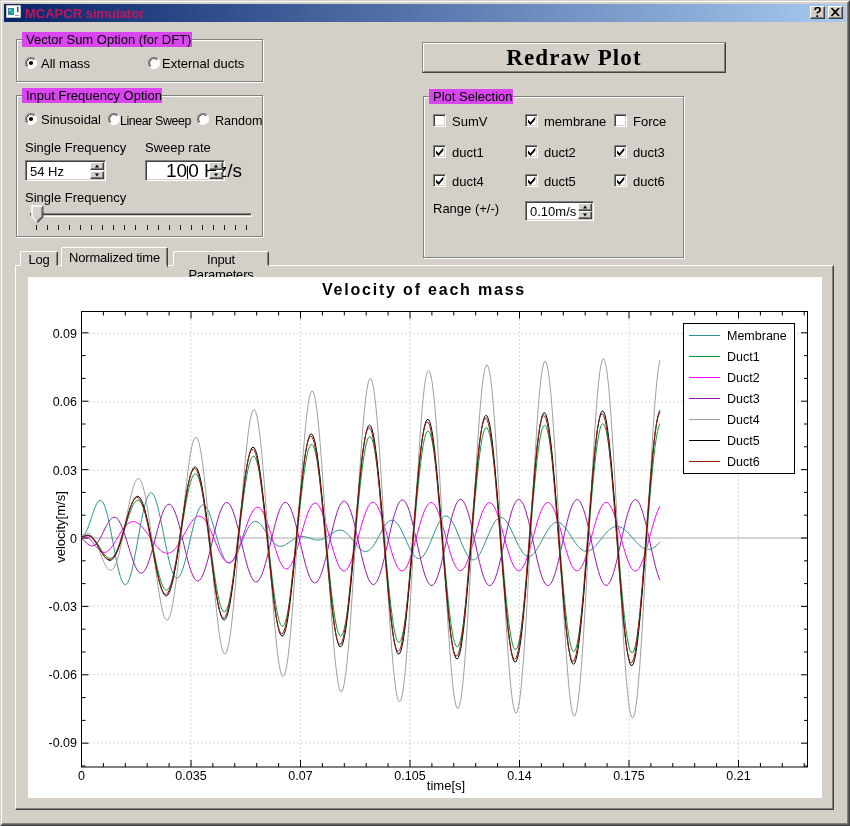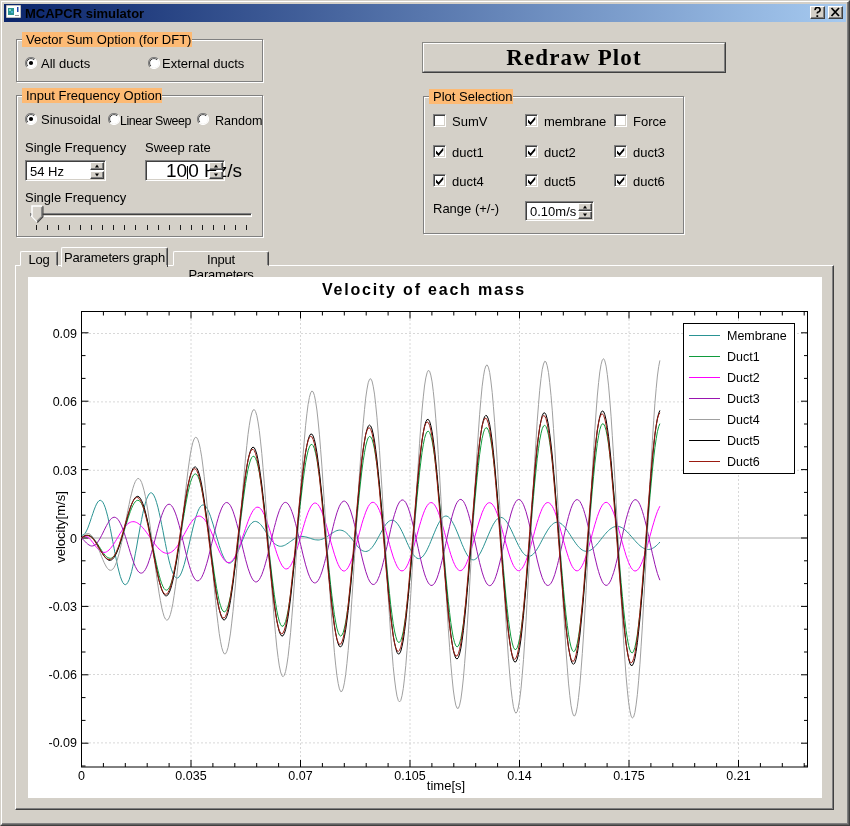--- a/index.html
+++ b/index.html
@@ -1,19 +1,19 @@
 <!DOCTYPE html>
 <html><head><meta charset="utf-8"><style>
 *{margin:0;padding:0;box-sizing:border-box}
 html,body{width:850px;height:826px;overflow:hidden}
 body{background:#d4d0c8;font-family:"Liberation Sans",sans-serif;font-size:13px;color:#000;position:relative}
 .sunken{position:absolute;background:#fff;border:1px solid;border-color:#808080 #fff #fff #808080;box-shadow:inset 1px 1px 0 #404040,inset -1px -1px 0 #d4d0c8}
 .raised{position:absolute;background:#d4d0c8;border:1px solid;border-color:#fff #404040 #404040 #fff;box-shadow:inset -1px -1px 0 #808080}
 .gb{position:absolute;border:1px solid #808080;box-shadow:1px 1px 0 #fff,inset 1px 1px 0 #fff}
-.gbl{position:absolute;top:-8px;background:#fdba74;padding:0 4px;font-size:13px;white-space:nowrap;line-height:15px}
+.gbl{position:absolute;top:-8px;background:#d946ef;padding:0 4px;font-size:13px;white-space:nowrap;line-height:15px}
 .lbl{position:absolute;font-size:13px;white-space:nowrap}
 .radio{position:absolute;width:12px;height:12px}
 .cb{width:13px;height:13px}
 .arr{position:absolute;left:50%;top:50%;width:0;height:0;border-left:2.5px solid transparent;border-right:2.5px solid transparent}
 .arr.up{border-bottom:3.5px solid #000;transform:translate(-50%,-50%)}
 .arr.dn{border-top:3.5px solid #000;transform:translate(-50%,-50%)}
 .tbtn{position:absolute;width:15px;height:13px;background:#d4d0c8;border:1px solid;border-color:#fff #404040 #404040 #fff;box-shadow:inset -1px -1px 0 #808080;text-align:center}
 .tab{position:absolute;background:#d4d0c8;border:1px solid;border-color:#fff #404040 #d4d0c8 #fff;border-radius:2px 2px 0 0;box-shadow:inset -1px 0 0 #808080;text-align:center;font-size:13px;letter-spacing:-0.2px}
 </style></head><body>
 <div style="position:absolute;left:0;top:0;width:850px;height:826px;border:1px solid;border-color:#d4d0c8 #404040 #404040 #d4d0c8"></div>
@@ -22,21 +22,21 @@
 <div style="position:absolute;left:2px;top:823px;width:846px;height:1px;background:#808080"></div>
 <div style="position:absolute;left:4px;top:4px;width:842px;height:18px;background:linear-gradient(to right,#0a246a,#a6caf0)"></div>
 <svg style="position:absolute;left:6px;top:5px" width="15" height="13" viewBox="0 0 15 13">
 <rect x="0" y="0" width="15" height="13" fill="#fff" stroke="#808080" stroke-width="1"></rect>
 <rect x="2" y="3" width="6" height="7" fill="#2a9393"></rect>
 <rect x="3" y="4" width="2" height="2" fill="#7fd4c0"></rect>
 <rect x="5" y="6" width="2" height="2" fill="#4ab0d0"></rect>
 <rect x="11" y="2" width="1.5" height="5" fill="#2244aa"></rect>
 <rect x="9" y="10" width="4" height="1" fill="#9a9a9a"></rect>
 </svg>
-<span style="position:absolute;left:25px;top:6px;font-size:13px;font-weight:bold;color:#000000">MCAPCR simulator</span>
+<span style="position:absolute;left:25px;top:6px;font-size:13px;font-weight:bold;color:#be185d">MCAPCR simulator</span>
 <span class="tbtn" style="left:810px;top:6px">
     <svg width="13" height="11" viewBox="0 0 13 11" style="position:absolute;left:0;top:0">
 <path d="M4.2 3.1 A2.45 2.45 0 1 1 6.9 5.2 Q6.3 5.6 6.3 6.6" fill="none" stroke="#000" stroke-width="1.7"></path>
 <rect x="5.4" y="8.2" width="1.8" height="1.8" fill="#000"></rect>
     </svg>
   </span>
 <span class="tbtn" style="left:828px;top:6px">
     <svg width="13" height="11" viewBox="0 0 13 11" style="position:absolute;left:0;top:0">
       <path d="M2.5 1 L10 9 M10 1 L2.5 9" stroke="#000" stroke-width="1.8"></path>
     </svg>
@@ -45,21 +45,21 @@
     <span class="gbl" style="left:5px;width:170px">Vector Sum Option (for DFT)</span>
   </div>
 <span class="radio" style="left:25px;top:57px"><svg width="12" height="12" viewBox="0 0 12 12">
       <circle cx="6" cy="6" r="5" fill="#fff"></circle>
       <path d="M2.11 9.89 A5.5 5.5 0 1 1 9.89 2.11" fill="none" stroke="#808080" stroke-width="1.2"></path>
       <path d="M9.89 2.11 A5.5 5.5 0 0 1 2.11 9.89" fill="none" stroke="#ffffff" stroke-width="1.2"></path>
       <path d="M2.96 9.04 A4.3 4.3 0 1 1 9.04 2.96" fill="none" stroke="#404040" stroke-width="1"></path>
       <circle cx="6" cy="6" r="3.4" fill="#fff"></circle>
       <circle cx="6" cy="6" r="2.1" fill="#000"></circle>
     </svg></span>
-<span class="lbl" style="left:41px;top:56px">All ducts</span>
+<span class="lbl" style="left:41px;top:56px">All mass</span>
 <span class="radio" style="left:148px;top:57px"><svg width="12" height="12" viewBox="0 0 12 12">
       <circle cx="6" cy="6" r="5" fill="#fff"></circle>
       <path d="M2.11 9.89 A5.5 5.5 0 1 1 9.89 2.11" fill="none" stroke="#808080" stroke-width="1.2"></path>
       <path d="M9.89 2.11 A5.5 5.5 0 0 1 2.11 9.89" fill="none" stroke="#ffffff" stroke-width="1.2"></path>
       <path d="M2.96 9.04 A4.3 4.3 0 1 1 9.04 2.96" fill="none" stroke="#404040" stroke-width="1"></path>
       <circle cx="6" cy="6" r="3.4" fill="#fff"></circle>
     </svg></span>
 <span class="lbl" style="left:162px;top:56px">External ducts</span>
 <div class="gb" style="left:16px;top:95px;width:247px;height:142px">
     <span class="gbl" style="left:5px;width:140px">Input Frequency Option</span>
@@ -137,21 +137,21 @@
     <i style="position:absolute;left:201.8px;top:0;width:1px;height:5px;background:#1a1a1a"></i>
     <i style="position:absolute;left:212.8px;top:0;width:1px;height:5px;background:#1a1a1a"></i>
     <i style="position:absolute;left:223.9px;top:0;width:1px;height:5px;background:#1a1a1a"></i>
     <i style="position:absolute;left:234.9px;top:0;width:1px;height:5px;background:#1a1a1a"></i>
     <i style="position:absolute;left:246.0px;top:0;width:1px;height:5px;background:#1a1a1a"></i>
   </div>
 <div style="position:absolute;left:422px;top:42px;width:304px;height:31px;background:#d4d0c8;border:1px solid;border-color:#888884 #404040 #404040 #888884">
 <div style="position:absolute;left:0px;top:0px;right:0px;bottom:0px;border:1px solid;border-color:#fff #808080 #808080 #fff"></div>
 <div style="position:absolute;left:0;top:0;width:100%;height:100%;display:flex;align-items:center;justify-content:center;font-family:'Liberation Serif',serif;font-weight:bold;font-size:23px;letter-spacing:1.1px">Redraw Plot</div>
   </div>
-<div class="gb" style="left:423px;top:96px;width:261px;height:138px">
+<div class="gb" style="left:423px;top:96px;width:261px;height:162px">
     <span class="gbl" style="left:5px;width:84px">Plot Selection</span>
   </div>
 <span class="cb sunken" style="left:433px;top:114px"></span>
 <span class="lbl" style="left:452px;top:114px">SumV</span>
 <span class="cb sunken" style="left:525px;top:114px">
     <svg width="9" height="9" viewBox="0 0 9 9" style="position:absolute;left:1px;top:1px">
       <path d="M1 3.6 L3.6 6.2 L8.3 0.6 L8.3 3.4 L3.6 9 L1 6.4 Z" fill="#000"></path>
     </svg>
   </span>
 <span class="lbl" style="left:544px;top:114px">membrane</span>
@@ -199,21 +199,21 @@
     <span class="raised" style="position:absolute;right:1px;top:1px;width:14px;height:8px">
       <i class="arr up"></i>
     </span>
     <span class="raised" style="position:absolute;right:1px;bottom:1px;width:14px;height:8px">
       <i class="arr dn"></i>
     </span>
   </div>
 <div style="position:absolute;left:15px;top:265px;width:819px;height:545px;background:#d4d0c8;border:1px solid;border-color:#fff #404040 #404040 #fff;box-shadow:inset -1px -1px 0 #808080"></div>
 <div class="tab" style="left:20px;top:251px;width:38px;height:15px;line-height:15px">Log</div>
 <div class="tab" style="left:173px;top:251px;width:96px;height:15px;line-height:15px">Input Parameters</div>
-<div class="tab" style="left:61px;top:247px;width:107px;height:20px;line-height:19px;border-bottom:none;box-shadow:inset -1px 0 0 #808080">Parameters graph</div>
+<div class="tab" style="left:61px;top:247px;width:107px;height:20px;line-height:19px;border-bottom:none;box-shadow:inset -1px 0 0 #808080">Normalized time</div>
 <div style="position:absolute;left:62px;top:265px;width:105px;height:2px;background:#d4d0c8"></div>
 <div style="position:absolute;left:28px;top:277px;width:794px;height:521px;background:#fff"></div>
 <svg style="position:absolute;left:28px;top:277px" width="794" height="521" viewBox="28 277 794 521" font-family="Liberation Sans, sans-serif" fill="#000">
     <rect x="81.5" y="311.5" width="726" height="455.5" fill="#fff" stroke="none"></rect>
 <line x1="191" y1="311.5" x2="191" y2="767" stroke="#b0b0b0" stroke-width="1" stroke-dasharray="1 3"></line>
 <line x1="300.5" y1="311.5" x2="300.5" y2="767" stroke="#b0b0b0" stroke-width="1" stroke-dasharray="1 3"></line>
 <line x1="410" y1="311.5" x2="410" y2="767" stroke="#b0b0b0" stroke-width="1" stroke-dasharray="1 3"></line>
 <line x1="519.5" y1="311.5" x2="519.5" y2="767" stroke="#b0b0b0" stroke-width="1" stroke-dasharray="1 3"></line>
 <line x1="629" y1="311.5" x2="629" y2="767" stroke="#b0b0b0" stroke-width="1" stroke-dasharray="1 3"></line>
 <line x1="738.5" y1="311.5" x2="738.5" y2="767" stroke="#b0b0b0" stroke-width="1" stroke-dasharray="1 3"></line>

